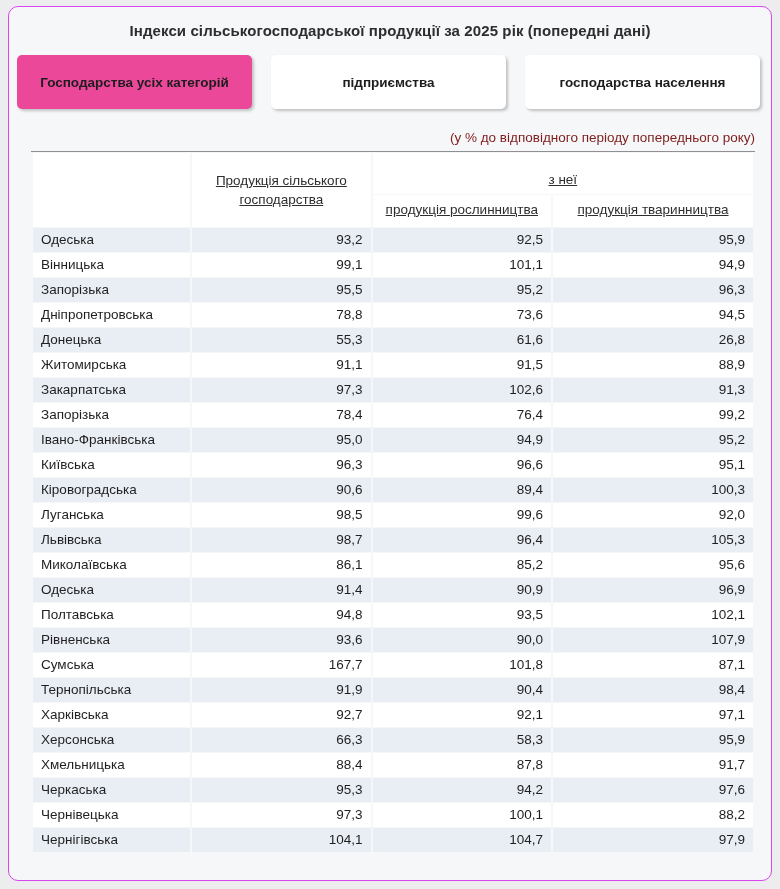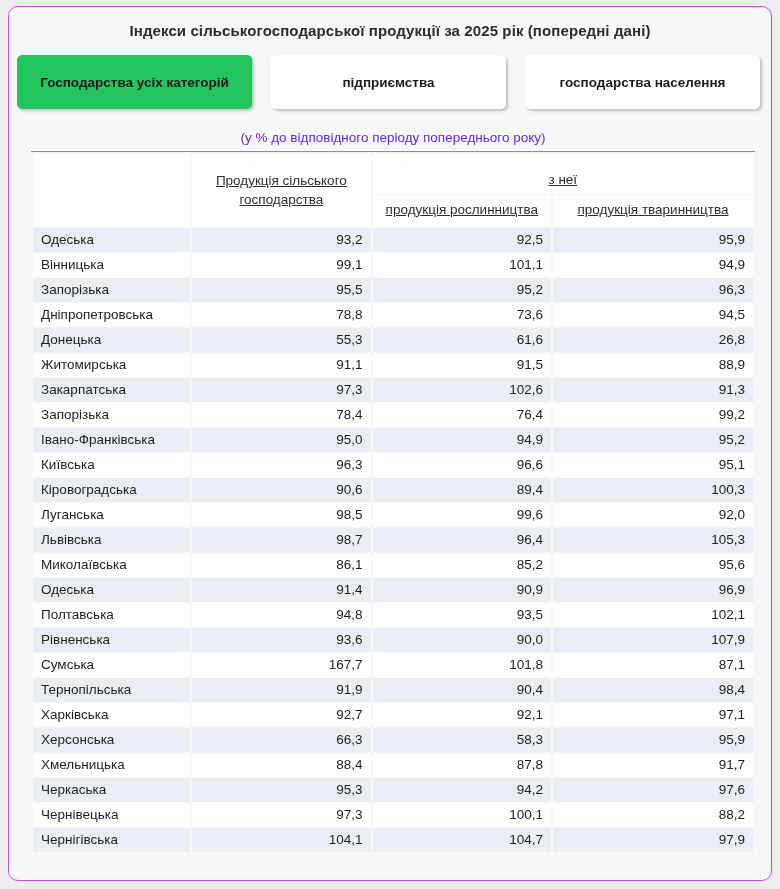--- a/index.html
+++ b/index.html
@@ -38,28 +38,28 @@
     justify-content: center;
     background: #ffffff;
     border-radius: 5px;
     box-shadow: 2px 2px 3px rgba(0,0,0,0.22);
     font-size: 13.5px;
     font-weight: 600;
     color: #1d1d1f;
     cursor: pointer;
     user-select: none;
   }
-  .tab.active { background: #22c55e; }
+  .tab.active { background: #ec4899; }
   .content { margin: 0 16px 0 22px; }
   .subtitle {
     margin-top: 21px;
     padding-bottom: 6px;
-    text-align: center;
+    text-align: right;
     font-size: 13.5px;
-    color: #6d28d9;
+    color: #7f1d1d;
   }
   .table-wrap { border-top: 1px solid #8f8f91; }
   table.data {
     width: 100%;
     border-collapse: separate;
     border-spacing: 2px 1px;
     font-size: 13.5px;
     color: #1f1f21;
     table-layout: fixed;
   }

